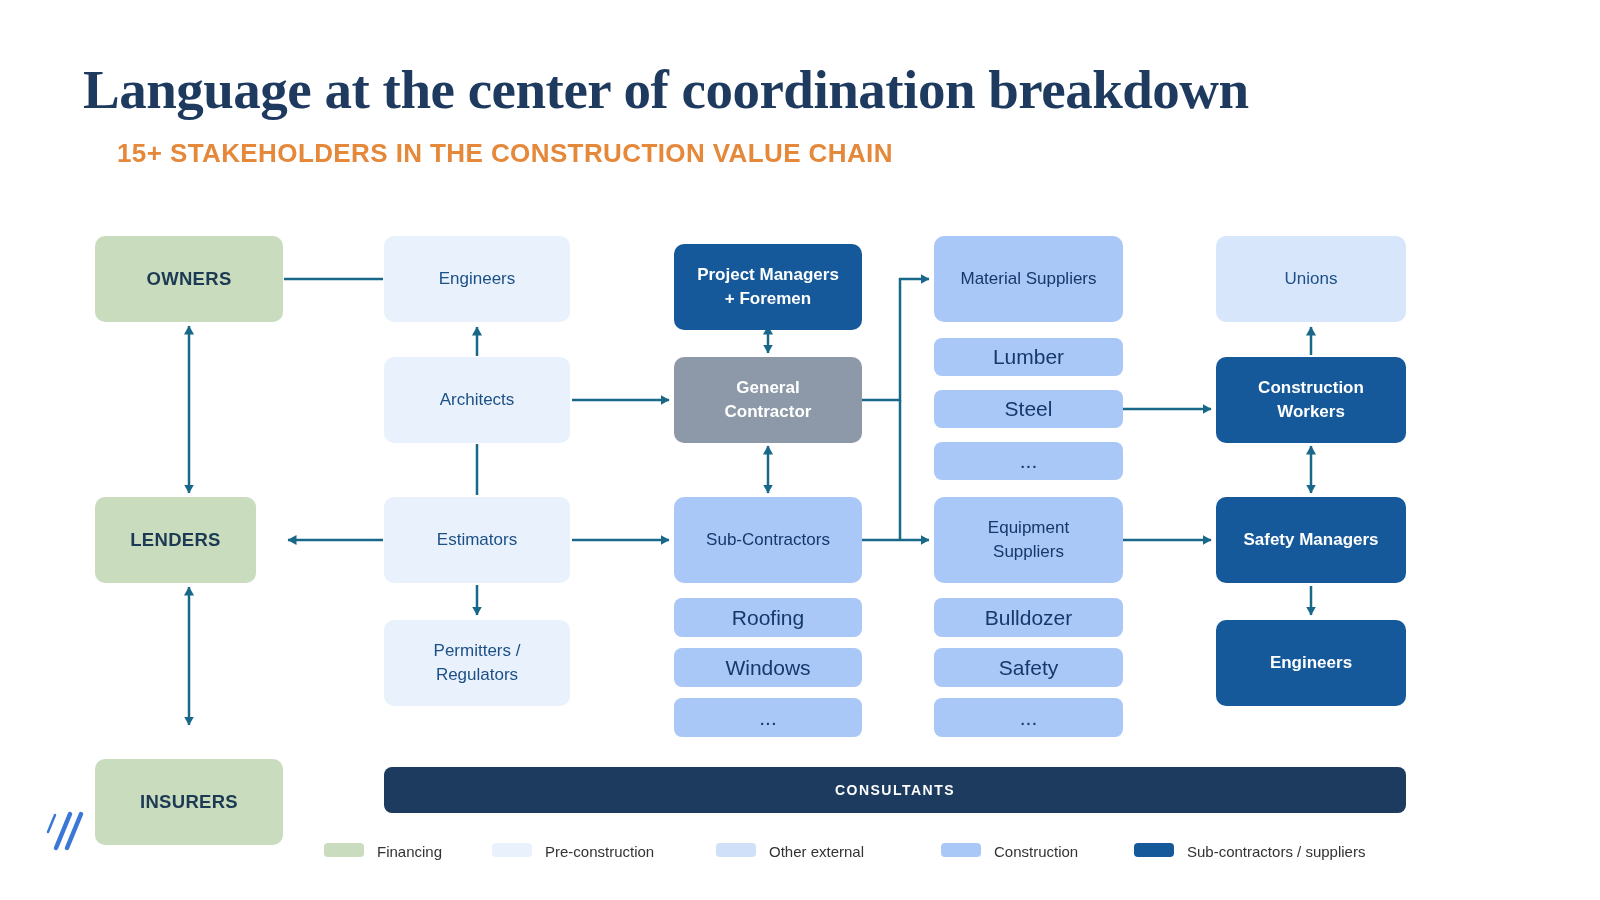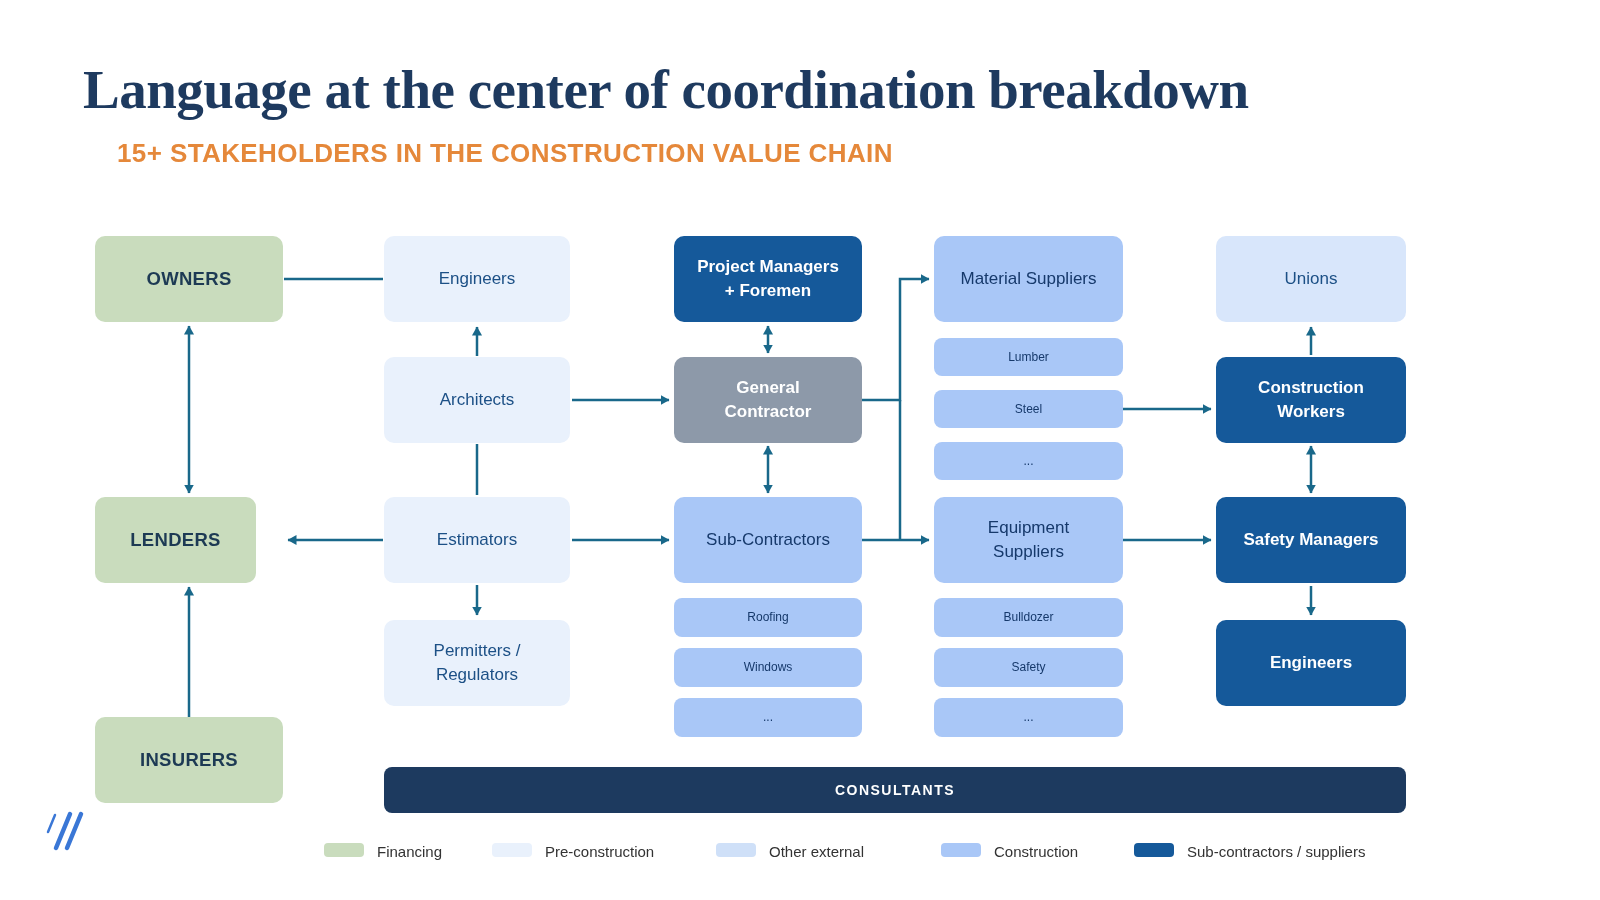--- a/index.html
+++ b/index.html
@@ -27,21 +27,21 @@
     display:flex; align-items:center; justify-content:center;
     text-align:center; white-space:pre-line; line-height:1.4;
     border-radius:10px; font-size:17px; color:#1c5086;
   }
   .fin { background:#c9dcbd; color:#1d3a54; font-weight:700; font-size:18.5px; letter-spacing:0.3px; }
   .pre { background:#e9f1fc; color:#1c5086; }
   .ext { background:#d8e6fb; color:#1c5086; }
   .con { background:#a9c7f7; color:#16396b; }
   .dark { background:#15599a; color:#ffffff; font-weight:700; }
   .gray { background:#8d99a9; color:#ffffff; font-weight:700; }
-  .small { border-radius:8px; font-size:12px; }
+  .small { border-radius:8px; font-size:21px; }
   .consultants {
     position:absolute; left:384px; top:767px; width:1022px; height:46px; z-index:2;
     background:#1d3a5f; color:#ffffff; border-radius:8px;
     display:flex; align-items:center; justify-content:center;
     font-weight:700; font-size:14px; letter-spacing:1.5px;
   }
   .arrows { position:absolute; left:0; top:0; z-index:1; pointer-events:none; }
   .legend-item {
     position:absolute; top:843px; z-index:2;
     display:flex; gap:13px;
@@ -85,29 +85,29 @@
     <line x1="1123" y1="409" x2="1211" y2="409" marker-end="url(#ah)"></line>
     <line x1="1123" y1="540" x2="1211" y2="540" marker-end="url(#ah)"></line>
     <line x1="1311" y1="355" x2="1311" y2="327" marker-end="url(#ah)"></line>
     <line x1="1311" y1="446" x2="1311" y2="493" marker-start="url(#ah)" marker-end="url(#ah)"></line>
     <line x1="1311" y1="586" x2="1311" y2="615" marker-end="url(#ah)"></line>
   </g>
 </svg>
 
 <div class="node fin" style="left:95px;top:236px;width:188px;height:86px">OWNERS</div>
 <div class="node fin" style="left:95px;top:497px;width:161px;height:86px">LENDERS</div>
-<div class="node fin" style="left:95px;top:717px;width:188px;height:86px">INSURERS</div>
+<div class="node fin" style="left:95px;top:759px;width:188px;height:86px">INSURERS</div>
 
 <div class="node pre" style="left:384px;top:236px;width:186px;height:86px">Engineers</div>
 <div class="node pre" style="left:384px;top:357px;width:186px;height:86px">Architects</div>
 <div class="node pre" style="left:384px;top:497px;width:186px;height:86px">Estimators</div>
 <div class="node pre" style="left:384px;top:620px;width:186px;height:86px">Permitters /
 Regulators</div>
 
-<div class="node dark" style="left:674px;top:236px;width:188px;height:86px">Project Managers
+<div class="node dark" style="left:674px;top:244px;width:188px;height:86px">Project Managers
 + Foremen</div>
 <div class="node gray" style="left:674px;top:357px;width:188px;height:86px">General
 Contractor</div>
 <div class="node con" style="left:674px;top:497px;width:188px;height:86px">Sub-Contractors</div>
 <div class="node con small" style="left:674px;top:598px;width:188px;height:39px">Roofing</div>
 <div class="node con small" style="left:674px;top:648px;width:188px;height:39px">Windows</div>
 <div class="node con small" style="left:674px;top:698px;width:188px;height:39px">...</div>
 
 <div class="node con" style="left:934px;top:236px;width:189px;height:86px">Material Suppliers</div>
 <div class="node con small" style="left:934px;top:338px;width:189px;height:38px">Lumber</div>

